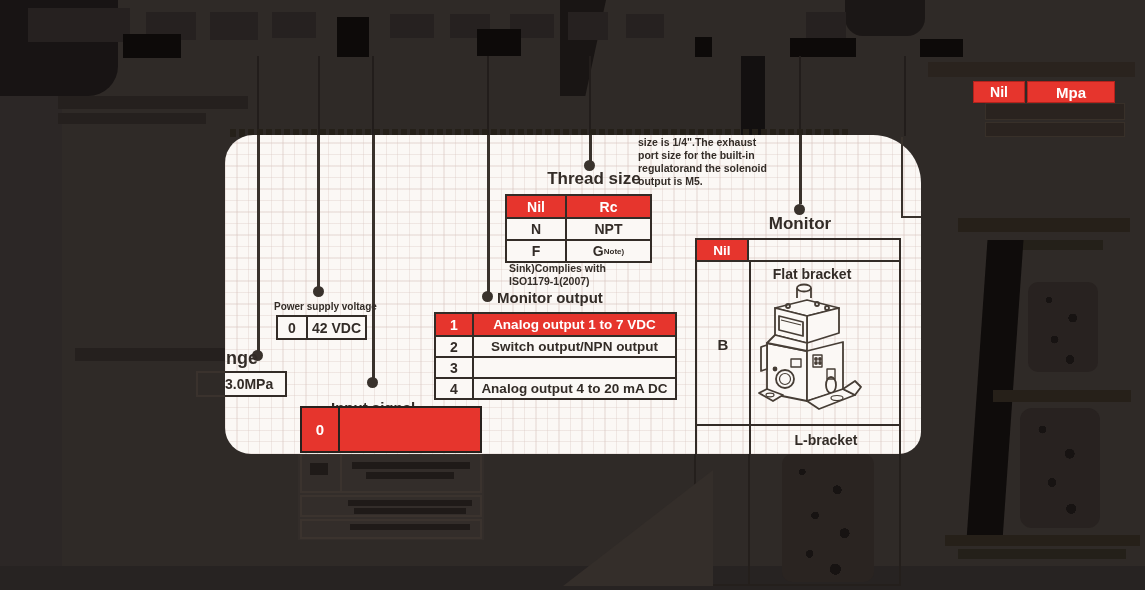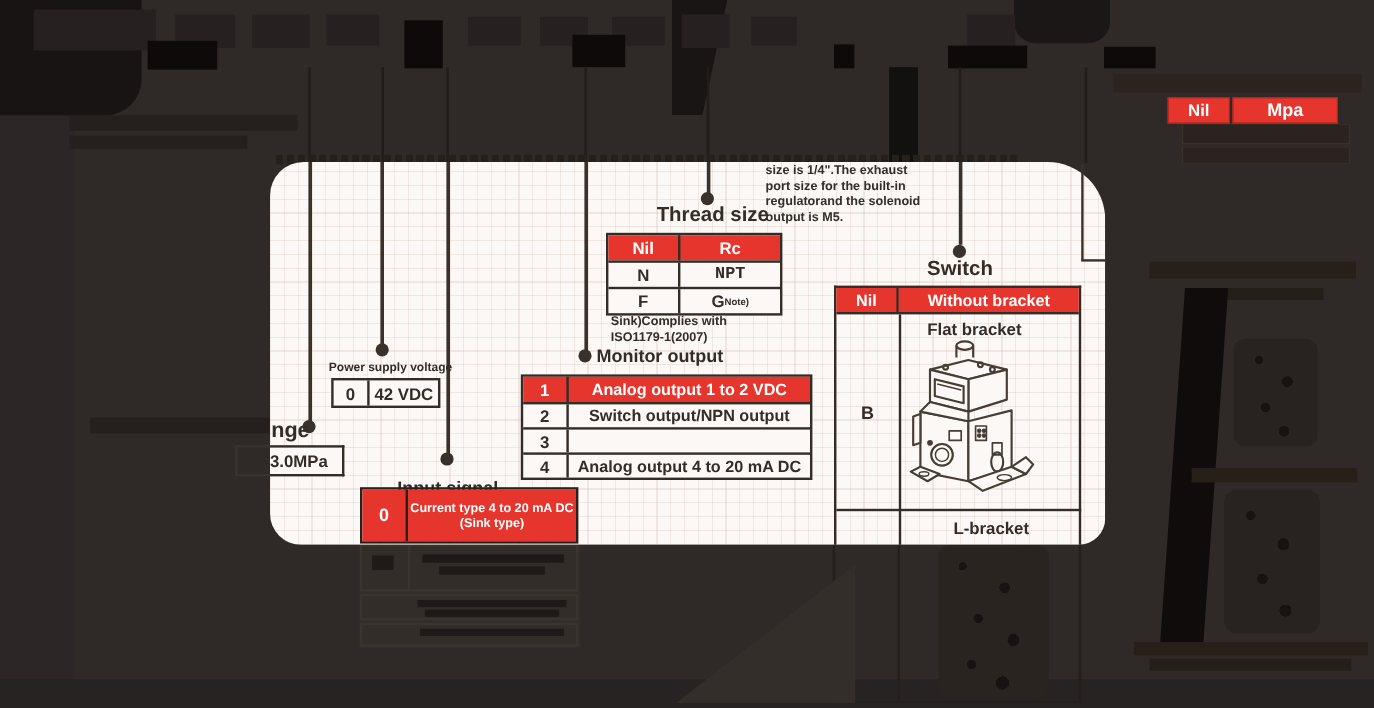--- a/index.html
+++ b/index.html
@@ -154,21 +154,21 @@
     </div>
 
     <div class="title" style="left:514px;top:169px;width:160px;text-align:center;font-size:17px;">Thread size</div>
     <div class="tbl" style="left:505px;top:194px;width:147px;">
       <div class="trow red" style="height:21px;">
         <div class="cell c1" style="width:60px;border-right-color:#332c27;">Nil</div>
         <div class="cell" style="flex:1;">Rc</div>
       </div>
       <div class="trow" style="height:22px;">
         <div class="cell c1" style="width:60px;">N</div>
-        <div class="cell" style="flex:1;font-family:Liberation Mono, monospace;">NPT</div>
+        <div class="cell" style="flex:1;">NPT</div>
       </div>
       <div class="trow" style="height:22px;">
         <div class="cell c1" style="width:60px;">F</div>
         <div class="cell" style="flex:1;">
           <span>G</span>
             <sup>Note)</sup>
         </div>
       </div>
     </div>
     <div class="note" style="left:509px;top:262px;">
@@ -181,56 +181,51 @@
       <div class="trow" style="height:21px;">
         <div class="cell c1" style="width:30px;">0</div>
         <div class="cell" style="flex:1;">42 VDC</div>
       </div>
     </div>
 
     <div class="title" style="left:497px;top:289px;font-size:15px;">Monitor output</div>
     <div class="tbl" style="left:434px;top:312px;width:243px;">
       <div class="trow red" style="height:21px;">
         <div class="cell c1" style="width:38px;">1</div>
-        <div class="cell" style="flex:1;font-size:13.5px;">Analog output 1 to 2 VDC</div>
+        <div class="cell" style="flex:1;font-size:13.5px;">Analog output 1 to 7 VDC</div>
       </div>
       <div class="trow" style="height:21px;">
         <div class="cell c1" style="width:38px;">2</div>
         <div class="cell" style="flex:1;font-size:13.5px;">Switch output/NPN output</div>
       </div>
       <div class="trow" style="height:21px;">
         <div class="cell c1" style="width:38px;">3</div>
       </div>
       <div class="trow" style="height:21px;">
         <div class="cell c1" style="width:38px;">4</div>
         <div class="cell" style="flex:1;font-size:13.5px;">Analog output 4 to 20 mA DC</div>
       </div>
     </div>
 
     <div class="title" style="left:331px;top:387px;font-size:15px;margin-top:12px;">Input signal</div>
     <div class="tbl" style="left:300px;top:406px;width:182px;height:47px;border-color:#28211d;">
       <div class="trow red" style="height:43px;">
         <div class="cell c1" style="width:38px;font-size:15px;border-right-color:#28211d;">0</div>
-        <div class="cell" style="flex:1;flex-direction:column;font-size:10.5px;line-height:12px;">
-          <div>Current type 4 to 20 mA DC</div>
-          <div>(Sink type)</div>
-        </div>
       </div>
     </div>
 
     <div class="title" style="left:226px;top:348px;font-size:18px;">nge</div>
     <div class="abs" style="left:225px;top:371px;width:62px;height:26px;background:#fbf8f5;border:2.5px solid #332c27;border-left:none;box-sizing:border-box;display:flex;align-items:center;">
       <span class="b" style="font-size:14px;color:#332c27;">3.0MPa</span>
     </div>
 
-    <div class="title" style="left:740px;top:214px;width:120px;text-align:center;font-size:17px;">Switch</div>
+    <div class="title" style="left:740px;top:214px;width:120px;text-align:center;font-size:17px;">Monitor</div>
     <div class="abs" style="left:695px;top:238px;width:206px;height:216px;border:2px solid #332c27;border-bottom:none;box-sizing:border-box;">
       <div style="display:flex;height:20px;border-bottom:2px solid #332c27;box-sizing:content-box;">
         <div class="cell red" style="width:52px;border-right:2px solid #332c27;font-size:13.5px;">Nil</div>
-        <div class="cell red" style="flex:1;font-size:13.5px;">Without bracket</div>
       </div>
       <div class="abs" style="left:52px;top:22px;width:2px;height:192px;background:#332c27;"></div>
       <div class="abs" style="left:0;top:22px;width:52px;height:164px;display:flex;align-items:center;justify-content:center;">
         <span class="b" style="font-size:15px;">B</span>
       </div>
       <div class="title" style="left:54px;top:26px;width:122px;text-align:center;font-size:14px;">Flat bracket</div>
       <div class="abs" style="left:0;top:184px;width:204px;height:2px;background:#332c27;"></div>
       <div class="title" style="left:54px;top:192px;width:150px;text-align:center;font-size:14px;">L-bracket</div>
     </div>
 

